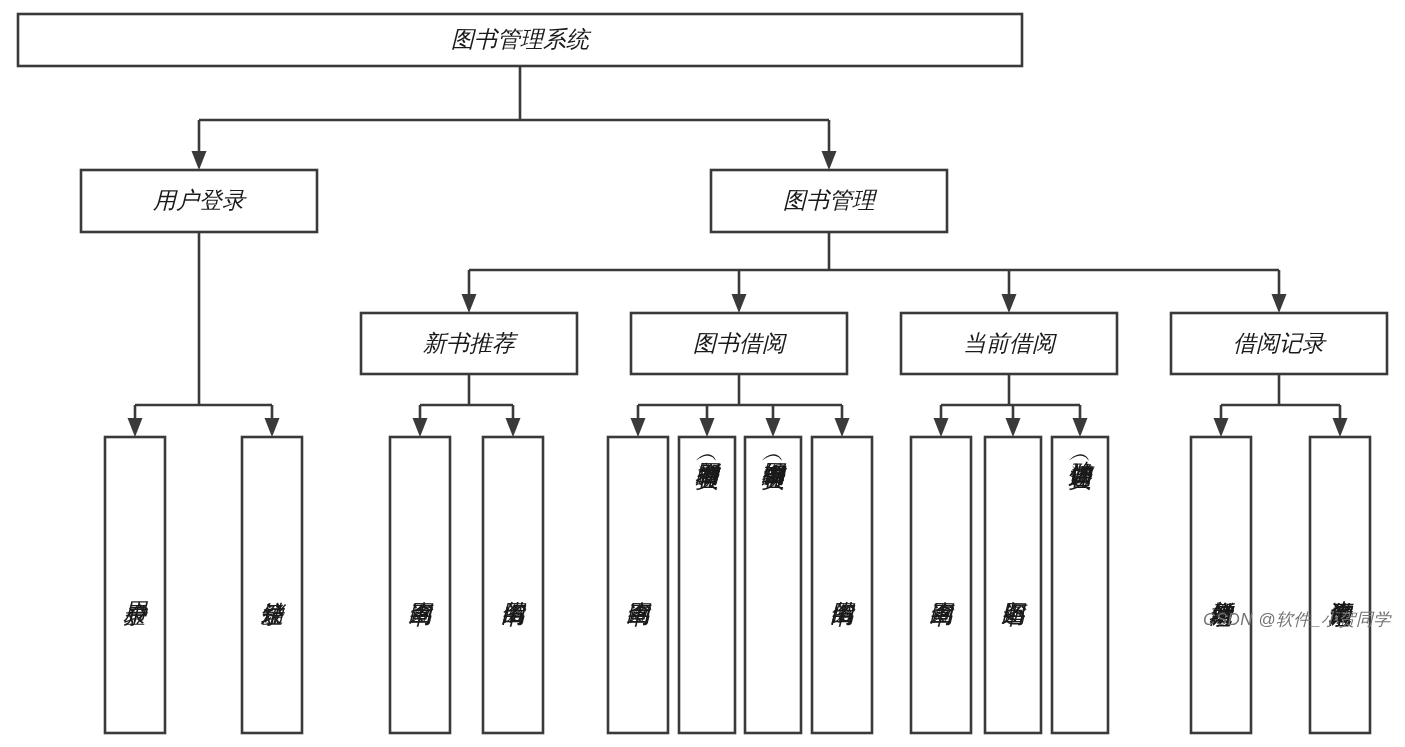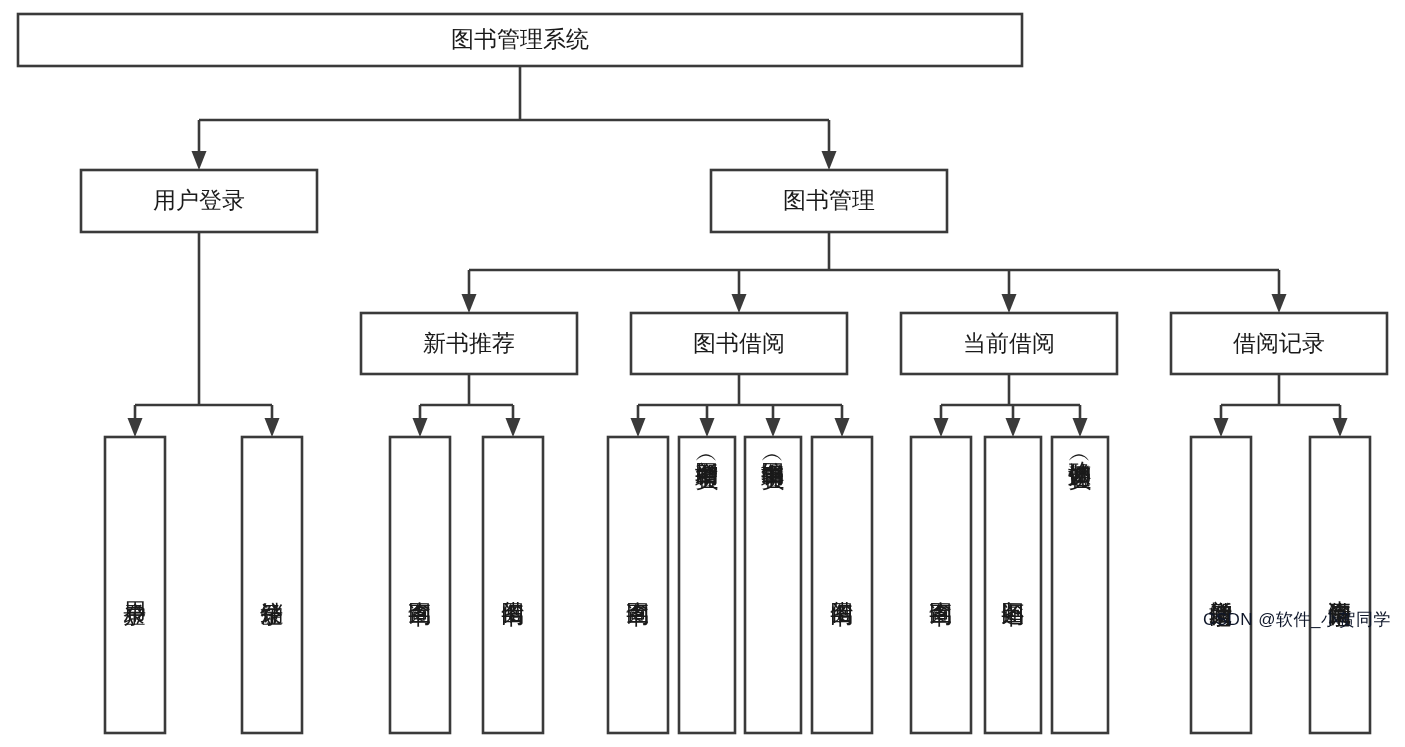--- a/index.html
+++ b/index.html
@@ -11,20 +11,21 @@
     width: 1405px;
     height: 747px;
     font-family: "Liberation Sans", "DejaVu Sans", sans-serif;
     overflow: hidden;
     position: relative;
   }
   #diagram-root {
     position: relative;
     width: 1405px;
     height: 639px;
+    font-style: italic;
   }
   svg.diagram-canvas {
     position: absolute;
     top: 0;
     left: 0;
     width: 1405px;
     height: 747px;
   }
   .node-box {
     fill: #ffffff;
@@ -63,21 +64,21 @@
     letter-spacing: 1px;
     color: #1a1a1a;
     white-space: nowrap;
   }
   .watermark {
     position: absolute;
     right: 14px;
     bottom: 8px;
     font-family: "Liberation Sans", "DejaVu Sans", sans-serif;
     font-size: 17px;
-    color: #0f172a;
+    color: #737373;
     letter-spacing: 0.5px;
     white-space: nowrap;
   }
 </style>
 </head>
 <body>
 
 <div id="diagram-root">
 
   <svg class="diagram-canvas" viewBox="0 0 1405 747">

